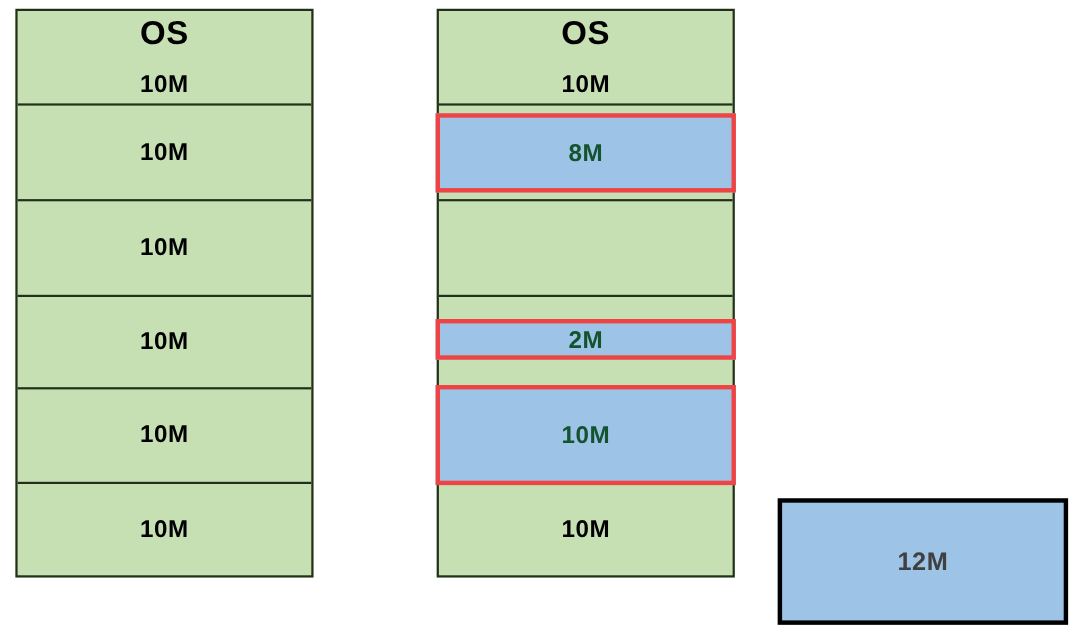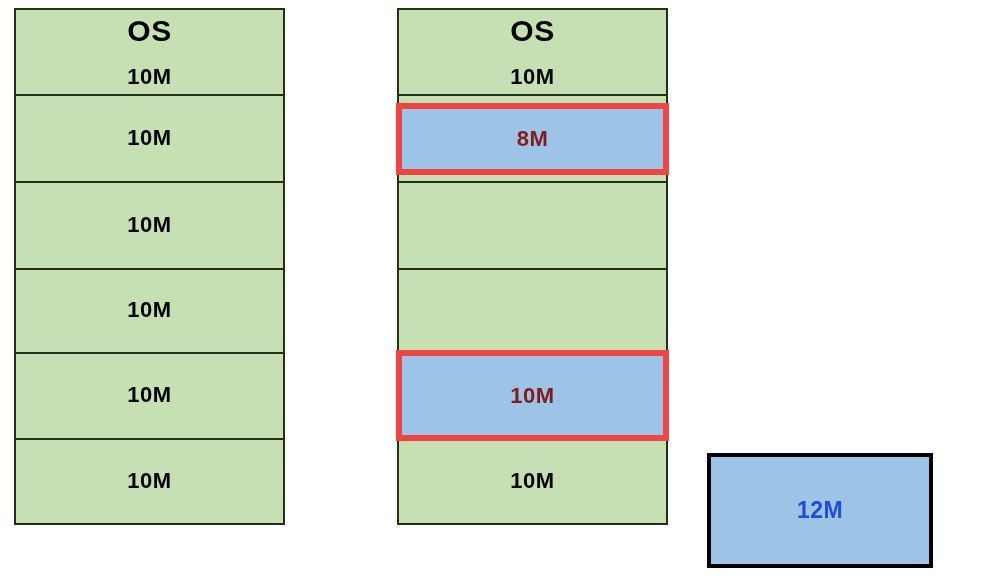--- a/index.html
+++ b/index.html
@@ -57,26 +57,26 @@
   .os-size {
     font-size: 22px;
     line-height: 1.1;
   }
   
   .proc {
     position: absolute;
     left: -3px;
     width: calc(100% + 6px);
     background: #9dc3e6;
-    border: 6px solid #ef4444;
+    border: 4px solid #ef4444;
     box-sizing: border-box;
     display: flex;
     align-items: center;
     justify-content: center;
-    color: #7f1d1d;
+    color: #14532d;
     font-size: 22px;
     letter-spacing: 0.5px;
   }
   .proc-8m  { top: 93px;  height: 72px; }
   .proc-5m  { top: 178px; height: 57px; }
   .proc-2m  { top: 280px; height: 37px; }
   .proc-10m { top: 340px; height: 91px; }
   
   .d1 { top: 84px; }
   .d2 { top: 171px; }
@@ -88,29 +88,29 @@
   .b1 { top: 84px;  height: 87px; }
   .b2 { top: 171px; height: 87px; }
   .b3 { top: 258px; height: 84px; }
   .b4 { top: 342px; height: 86px; }
   .b5 { top: 428px; height: 85px; }
   
   .pending {
     position: absolute;
     left: 707px;
     top: 453px;
-    width: 226px;
+    width: 264px;
     height: 115px;
     background: #9dc3e6;
     border: 4px solid #000000;
     box-sizing: border-box;
     display: flex;
     align-items: center;
     justify-content: center;
-    color: #1d4ed8;
+    color: #404040;
     font-size: 23px;
     letter-spacing: 0.5px;
   }
 </style>
 </head>
 <body>
 
 <div class="canvas">
 
   <div class="mem-col col-left">
@@ -135,20 +135,21 @@
       <span class="os-title">OS</span>
       <span class="os-size">10M</span>
     </div>
     <div class="divider d1"></div>
     <div class="divider d2"></div>
     <div class="divider d3"></div>
     <div class="divider d4"></div>
     <div class="divider d5"></div>
 
     <div class="proc proc-8m">8M</div>
+    <div class="proc proc-2m">2M</div>
     <div class="proc proc-10m">10M</div>
 
     <div class="band b5">10M</div>
   </div>
 
   <div class="pending">12M</div>
 
 </div>
 
 </body></html>

